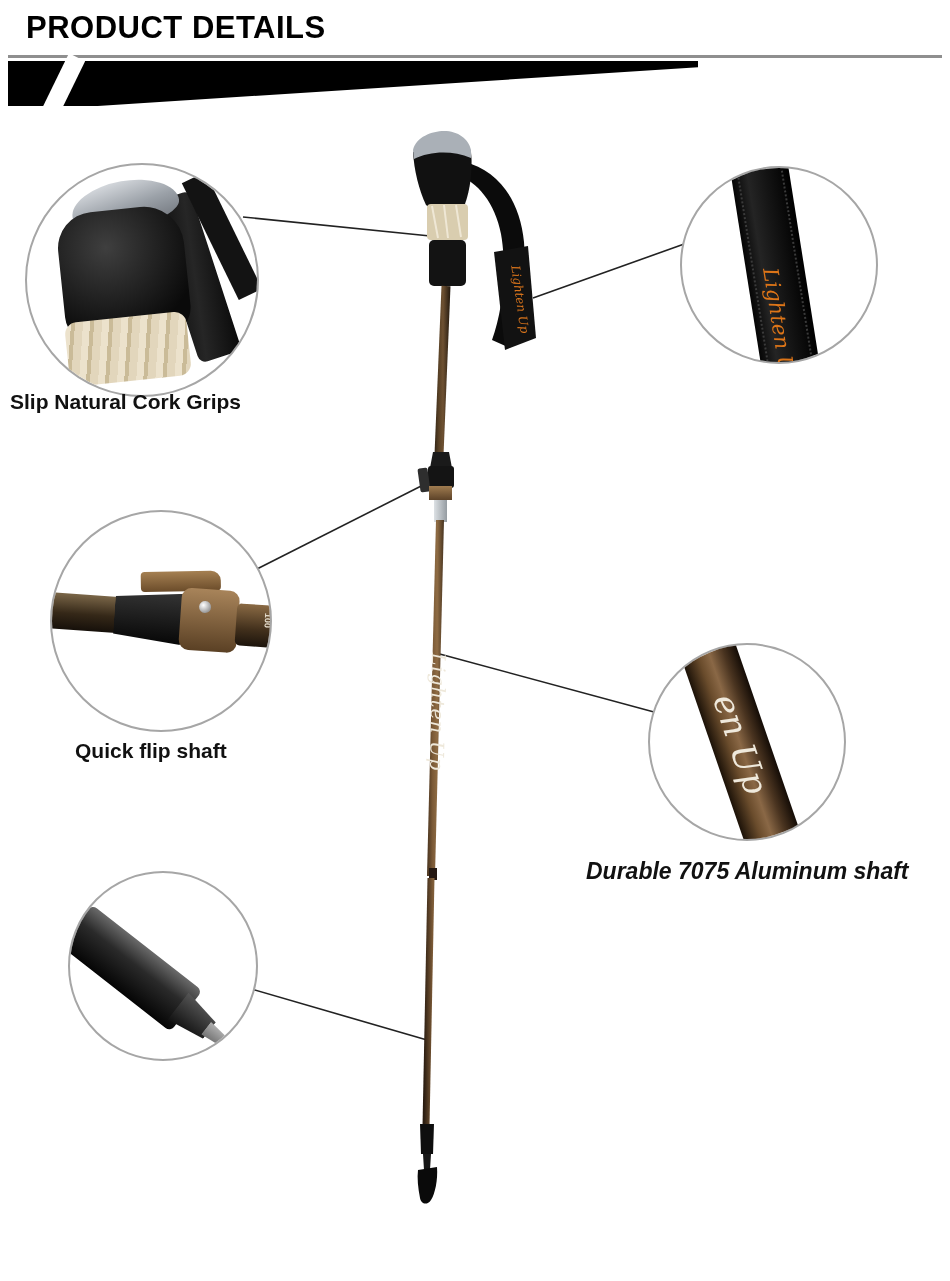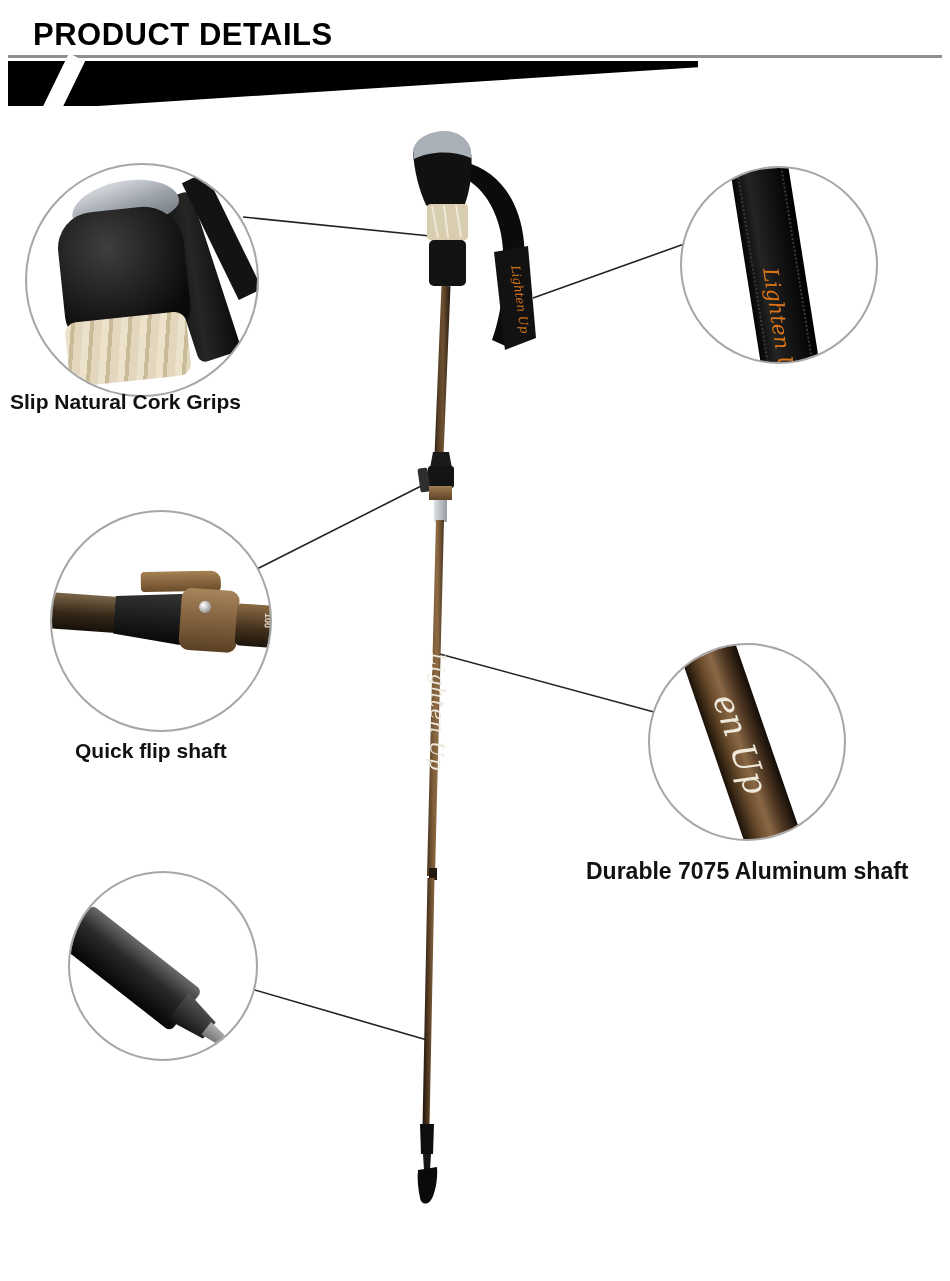--- a/index.html
+++ b/index.html
@@ -1,20 +1,20 @@
 <!DOCTYPE html>
 <html><head>
 <meta charset="utf-8">
 <style>
   html,body{margin:0;padding:0;background:#fff;}
   .page{position:relative;width:950px;height:1281px;background:#fff;overflow:hidden;
         font-family:"Liberation Sans",sans-serif;}
 
   
-  .page-title{position:absolute;left:26px;top:10px;margin:7px;font-size:31px;font-weight:800;
+  .page-title{position:absolute;left:26px;top:10px;margin:0;font-size:31px;font-weight:800;
               letter-spacing:.5px;color:#000;z-index:4;}
   .header-rule{position:absolute;left:8px;top:55px;width:934px;height:3px;background:#8f8f8f;z-index:1;}
   .banner{position:absolute;left:8px;top:61px;width:690px;height:45px;background:#000;z-index:1;
           clip-path:polygon(0 0,100% 0,100% 14%,13% 100%,0 100%);}
   .banner-slash{position:absolute;left:54px;top:54px;width:18px;height:64px;background:#fff;
                 transform:rotate(26deg);z-index:2;}
 
   
   .scene{position:absolute;left:0;top:0;width:950px;height:1281px;z-index:1;}
 
@@ -84,21 +84,21 @@
            clip-path:polygon(0 0,100% 20%,100% 80%,0 100%);}
   .tp-tip{position:absolute;left:136px;top:145px;width:34px;height:20px;transform-origin:left center;
           transform:rotate(38deg);background:linear-gradient(180deg,#b8b8b8,#6a6a6a);
           clip-path:polygon(0 10%,100% 30%,100% 70%,0 90%);}
 
   
   .label{position:absolute;font-weight:bold;color:#111;text-align:left;white-space:nowrap;z-index:4;}
   .l-cork {left:10px;top:390px;width:260px;font-size:21px;}
   .l-strap{left:650px;top:391px;width:300px;font-size:21px;}
   .l-lock {left:75px;top:739px;width:200px;font-size:21px;}
-  .l-shaft{left:586px;top:858px;width:350px;font-size:23px;}
+  .l-shaft{left:586px;top:858px;width:350px;font-size:23px;font-style:italic;}
   .l-tip  {left:28px;top:1082px;width:300px;font-size:21px;}
 </style>
 </head>
 <body>
 
 <div class="page">
 
   <h1 class="page-title">PRODUCT DETAILS</h1>
   <div class="header-rule"></div>
   <div class="banner"></div>

